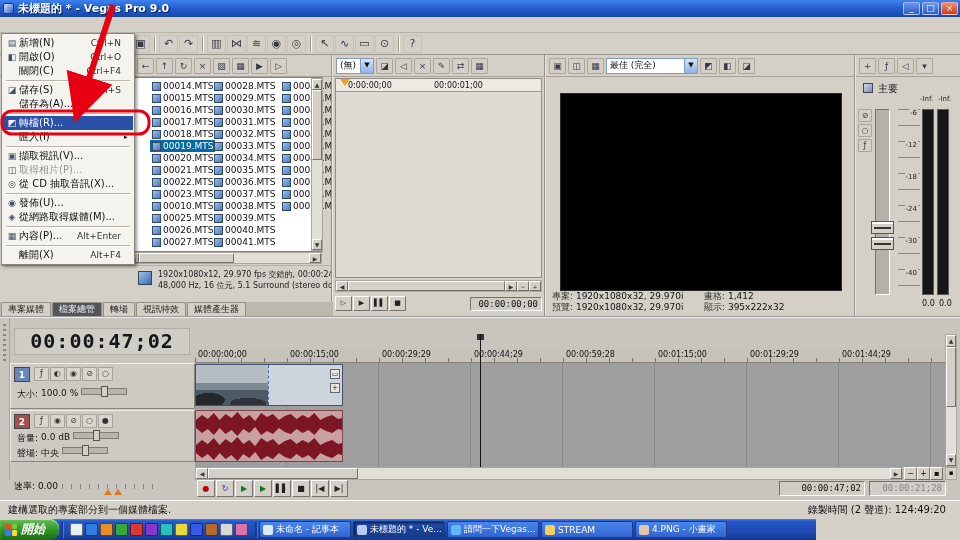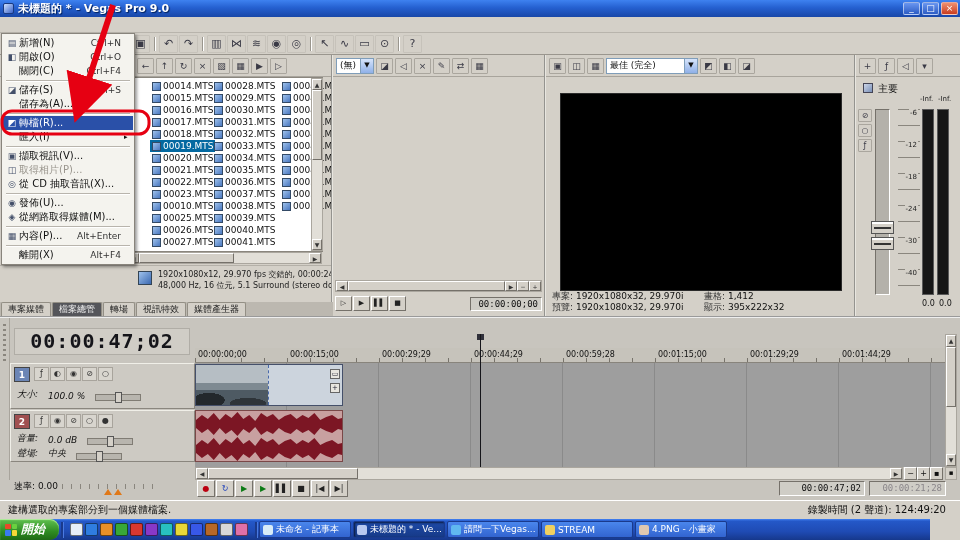--- a/index.html
+++ b/index.html
@@ -179,21 +179,21 @@
   
   .track-header { position:absolute; left:10px; width:185px; background:#cdcac3;
     border:1px solid; border-color:#f0efe8 #8a867e #8a867e #f0efe8; }
   #track1-header { top:45px; height:46px; } #track2-header { top:92px; height:52px; }
   .th-num { position:absolute; left:3px; top:3px; width:16px; height:15px; color:#fff;
     font-size:9px; font-weight:bold; text-align:center; line-height:14px; border:1px solid #444; }
   #track1-header .th-num { background:#6b85b5; } #track2-header .th-num { background:#a05050; }
   .th-icons { position:absolute; left:23px; top:3px; display:flex; gap:1px; }
   .th-btn { width:15px; height:14px; font-size:8px; text-align:center; line-height:12px;
     background:#d8d5ce; border:1px solid #a8a49c; color:#333; }
-  .th-row { position:absolute; left:6px; font-size:9px; display:flex; align-items:flex-end; gap:10px;font-style:italic; }
+  .th-row { position:absolute; left:6px; font-size:9px; display:flex; align-items:flex-start; gap:3px; }
   .h-slider { width:46px; height:7px; background:#b8b5ae; border:1px solid #807c74; position:relative; }
   .h-slider .knob { position:absolute; left:19px; top:-3px; width:7px; height:11px;
     background:#d4d0c8; border:1px solid #555; }
 
   
   #rate-text { position:absolute; left:14px; top:162px; font-size:9px; }
   #rate-ruler { position:absolute; left:62px; top:166px; width:96px; height:5px;
     background:repeating-linear-gradient(90deg,#8a867e 0 1px,transparent 1px 9px); }
   .rate-marker { position:absolute; top:171px; width:0; height:0; border-left:4px solid transparent;
     border-right:4px solid transparent; border-bottom:6px solid #e07818; }
@@ -205,21 +205,21 @@
   [data-name="loop-playback-button"] { color:#2244bb; }
   #tl-time-main { position:absolute; left:779px; top:163px; width:86px; height:15px; }
   #tl-time-sub { position:absolute; left:869px; top:163px; width:77px; height:15px; color:#8a868a; }
 
   
   #statusbar { position:absolute; left:0; top:500px; width:960px; height:19px; background:#d4d0c8;
     border-top:1px solid #fff; display:flex; align-items:center; padding:0 8px; font-size:10px; }
   #status-right { margin-left:auto; padding-right:6px; }
 
   
-  #taskbar { position:absolute; left:0; top:519px; width:930px; height:21px; display:flex; align-items:center;
+  #taskbar { position:absolute; left:0; top:519px; width:816px; height:21px; display:flex; align-items:center;
     background:linear-gradient(180deg,#4584f4 0%,#2458c8 10%,#1f4bb4 60%,#16388c 100%); }
   #start-btn { height:21px; padding:0 14px 0 5px; border-radius:0 9px 9px 0; color:#fff; font-weight:bold;
     font-style:italic; font-size:12px; display:flex; align-items:center; gap:4px;
     background:linear-gradient(180deg,#62c251,#2e8c22 60%,#1f6a16); box-shadow:inset 0 1px 1px #b5f0a0; }
   #start-flag { width:12px; height:12px; display:grid; grid-template:1fr 1fr / 1fr 1fr; gap:1px; }
   #start-flag i { border-radius:1px; }
   #start-flag i:nth-child(1){background:#e84a2a;} #start-flag i:nth-child(2){background:#6ad040;}
   #start-flag i:nth-child(3){background:#3a7af0;} #start-flag i:nth-child(4){background:#f8d838;}
   #quicklaunch { display:flex; gap:2px; padding:0 5px; align-items:center; }
   .ql-icon { width:13px; height:13px; border-radius:2px; border:1px solid #0008; }
@@ -513,20 +513,27 @@
       </div>
       <div style="display:flex;gap:2px" data-name="trimmer-toolbar-icons">
         <div class="small-btn" data-name="trimmer-save-icon"><span data-name="icon-glyph">◪</span></div>
           <div class="small-btn" data-name="trimmer-audio-icon"><span data-name="icon-glyph">◁</span></div>
           <div class="small-btn" data-name="trimmer-remove-icon"><span data-name="icon-glyph">×</span></div>
           <div class="small-btn" data-name="trimmer-edit-icon"><span data-name="icon-glyph">✎</span></div>
           <div class="small-btn" data-name="trimmer-sync-icon"><span data-name="icon-glyph">⇄</span></div>
           <div class="small-btn" data-name="trimmer-properties-icon"><span data-name="icon-glyph">▦</span></div>
       </div>
     </div>
+    <div id="trimmer-area" data-name="trimmer-work-area">
+      <div id="trimmer-ruler" data-name="trimmer-ruler">
+        <span class="tr-label" style="left:12px" data-name="trimmer-ruler-start-label">0:00:00;00</span>
+        <span class="tr-label" style="left:98px" data-name="trimmer-ruler-end-label">00:00:01;00</span>
+      </div>
+      <div id="trimmer-marker" data-name="trimmer-marker-icon"></div>
+    </div>
     <div id="trimmer-hscroll" class="sb" data-name="trimmer-horizontal-scrollbar">
       <div class="sb-btn" data-name="scroll-left-icon">◀</div>
       <div class="sb-thumb" style="flex:1" data-name="scrollbar-thumb"></div>
       <div class="sb-btn" data-name="scroll-right-icon">▶</div>
       <div class="sb-btn" data-name="zoom-out-icon">−</div>
       <div class="sb-btn" data-name="zoom-in-icon">+</div>
     </div>
     <div id="trimmer-status" data-name="trimmer-transport-bar">
       <div style="display:flex;gap:1px" data-name="trimmer-transport-buttons">
         <div class="mini-btn" data-name="trimmer-play-from-start-button"><span data-name="icon-glyph">▷</span></div>

